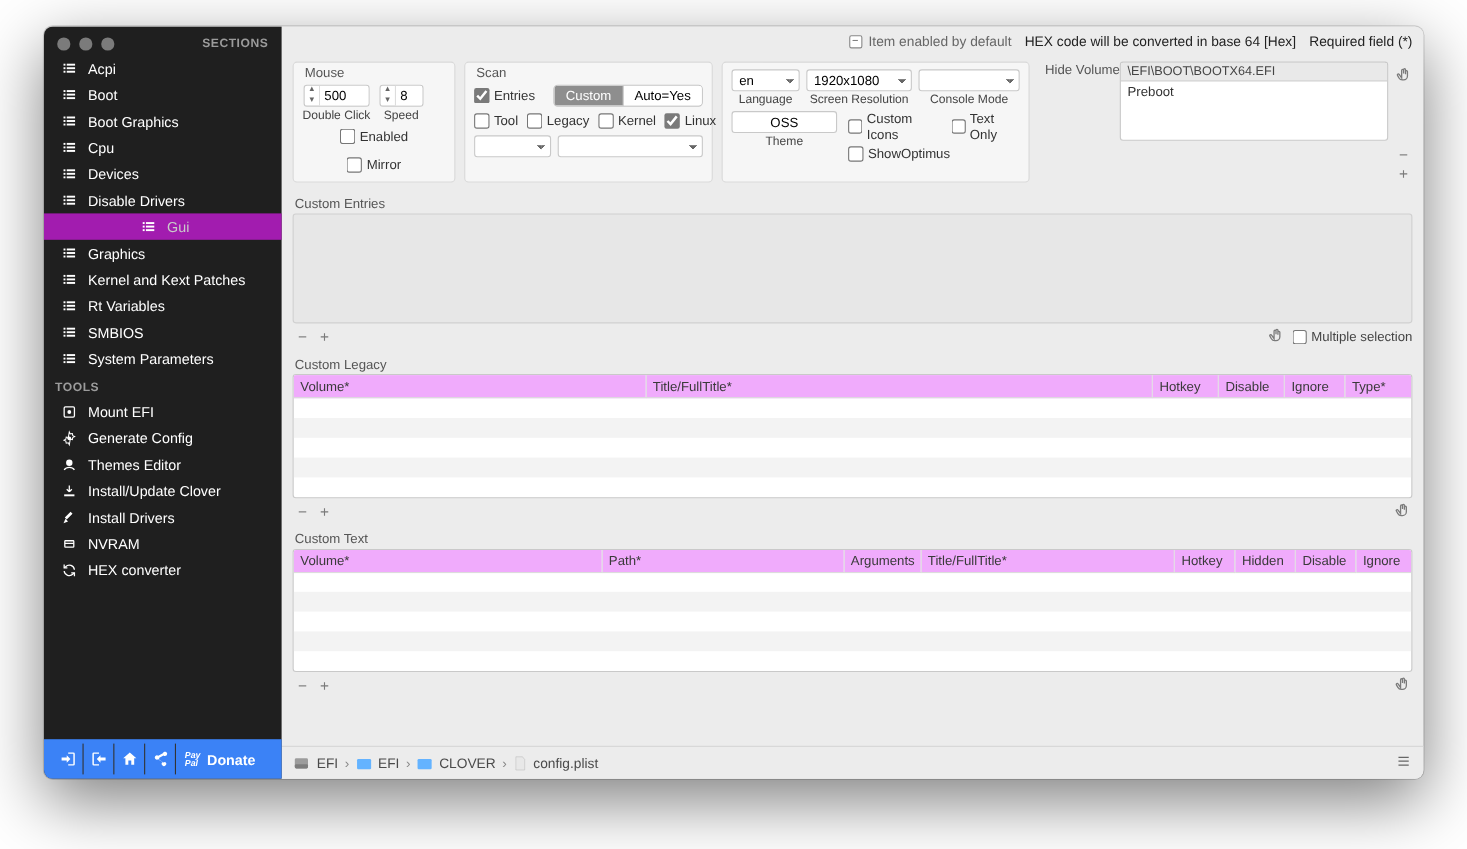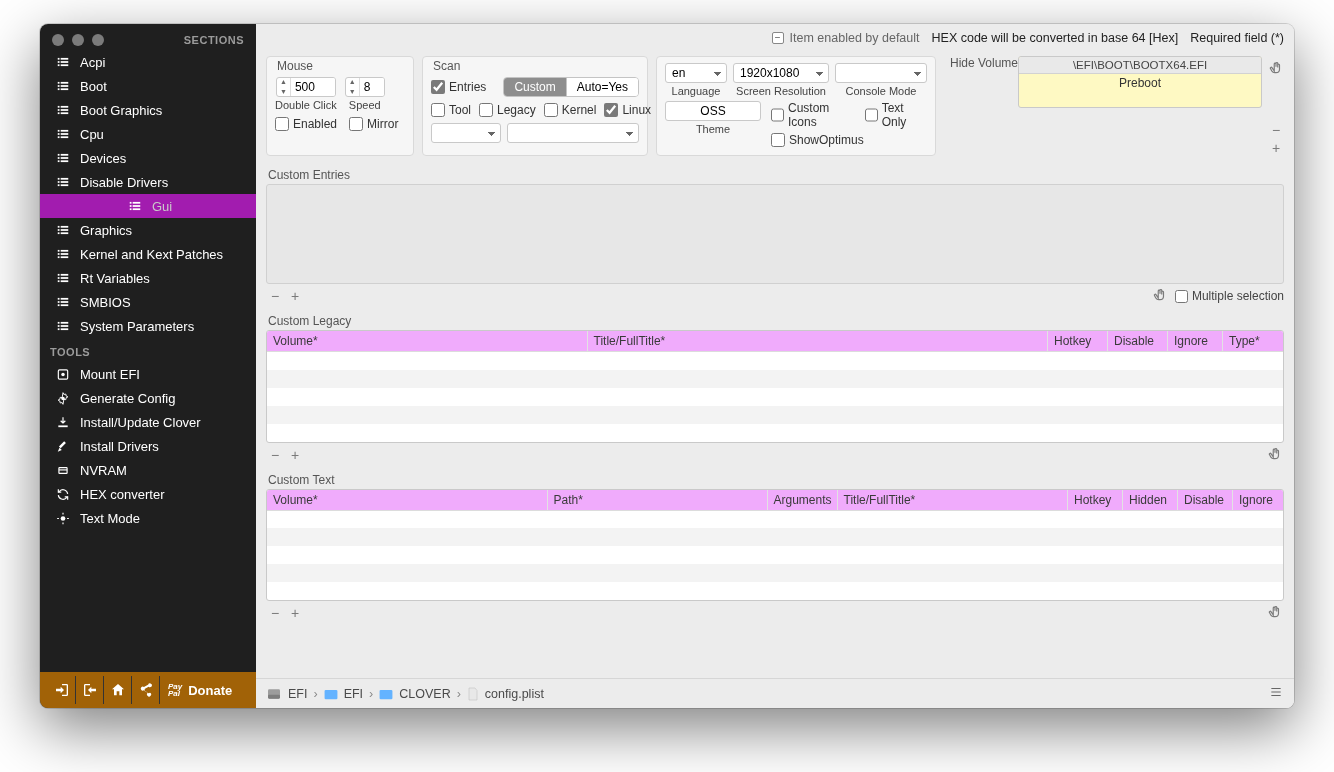--- a/index.html
+++ b/index.html
@@ -45,21 +45,21 @@
     height:24px; padding:0 12px 0 16px;
     color:#fff; cursor:pointer; font-size:13px;
   }
   .nav-item.selected { background:#a21caf; color:#ddd;justify-content:center; }
   .nav-item.selected .label { color:#c9c9c9; }
   .nav-item .icon { width:14px; height:14px; display:flex; align-items:center; justify-content:center; color:#fff; }
   .nav-item .icon svg { width:14px; height:14px; }
   .tool-item .icon svg { width:15px; height:15px; }
   .sidebar-spacer { flex:1; }
   .sidebar-footer {
-    height:36px; background:#a16207; display:flex; align-items:center;
+    height:36px; background:#3b82f6; display:flex; align-items:center;
     padding:0 8px; gap:0;
   }
   .sidebar-footer .fbtn {
     width:28px; height:28px; display:flex; align-items:center; justify-content:center;
     color:#fff; cursor:pointer; border-right:1px solid #333;
   }
   .sidebar-footer .fbtn:last-of-type { border-right:none; }
   .sidebar-footer .donate {
     display:flex; align-items:center; gap:6px; padding:0 8px; color:#fff;
     font-weight:600; font-size:13px;
@@ -112,22 +112,22 @@
     background-repeat: no-repeat;
   }
   .select.empty { color:#999; }
   .seg { display:inline-flex; border:1px solid #c4c4c4; border-radius:4px; overflow:hidden; height:20px; background:#fff;}
   .seg button { border:none; padding:0 10px; font-size:12px; background:#fff; cursor:pointer; }
   .seg button.active { background:#8e8e8e; color:#fff; }
   .seg button:not(:last-child){ border-right:1px solid #c4c4c4; }
   .textin { height:20px; border:1px solid #c9c9c9; border-radius:3px; background:#fff; font-size:12px; padding:0 0; }
 
   .hide-list {
-    border:1px solid #c9c9c9; border-radius:3px; background:#fef9c3;
-    height:52px; overflow:auto;text-align:center;
+    border:1px solid #c9c9c9; border-radius:3px; background:#ffffff;
+    height:72px; overflow:auto;
   }
   .hide-list .hdr { background:#e9e9e9; border-bottom:1px solid #d2d2d2; padding:2px 6px; font-size:11.5px; color:#444; }
   .hide-list .row { padding:2px 6px; font-size:12px; }
   .side-icons { display:flex; flex-direction:column; gap:2px; align-items:center; padding:4px 0 0 4px; }
   .side-icons .ic { width:16px; height:16px; color:#7a7a7a; cursor:pointer; display:flex; align-items:center; justify-content:center; font-size:14px; }
 
   
   .section-block { padding:4px 10px 2px; }
   .sec-label { font-size:12px; color:#555; margin:2px 0 2px 2px; }
   .big-placeholder {
@@ -354,20 +354,29 @@
             <svg viewBox="0 0 24 24" fill="currentColor">
               <circle cx="12" cy="12" r="3"></circle>
               <path d="M12 2l1.5 3 3.3-.6.6 3.3 3 1.5-3 1.5-.6 3.3-3.3-.6L12 22l-1.5-3-3.3.6-.6-3.3-3-1.5 3-1.5.6-3.3 3.3.6z" fill="none" stroke="currentColor" stroke-width="1.6"></path>
             </svg>
           </span>
           <span class="label">Generate Config</span>
         </li>
         <li class="nav-item tool-item">
           <span class="icon">
             <svg viewBox="0 0 24 24" fill="currentColor">
+              <circle cx="12" cy="9" r="5"></circle>
+              <path d="M4 20c2-3 5-4 8-4s6 1 8 4" fill="none" stroke="currentColor" stroke-width="2"></path>
+            </svg>
+          </span>
+          <span class="label">Themes Editor</span>
+        </li>
+        <li class="nav-item tool-item">
+          <span class="icon">
+            <svg viewBox="0 0 24 24" fill="currentColor">
               <path d="M12 3v10m0 0l-4-4m4 4l4-4" stroke="currentColor" stroke-width="2" fill="none"></path>
               <rect x="4" y="17" width="16" height="3"></rect>
             </svg>
           </span>
           <span class="label">Install/Update Clover</span>
         </li>
         <li class="nav-item tool-item">
           <span class="icon">
             <svg viewBox="0 0 24 24" fill="currentColor">
               <path d="M14 3l-9 9 3 3 9-9-3-3zM3 21l3-7 4 4-7 3z"></path>
@@ -387,29 +396,20 @@
         <li class="nav-item tool-item">
           <span class="icon">
             <svg viewBox="0 0 24 24" fill="none" stroke="currentColor" stroke-width="2">
               <path d="M20 11A8 8 0 006.3 6.3L4 8"></path>
               <path d="M4 13a8 8 0 0013.7 4.7L20 16"></path>
               <polyline points="4 3 4 8 9 8"></polyline>
               <polyline points="20 21 20 16 15 16"></polyline>
             </svg>
           </span>
           <span class="label">HEX converter</span>
-        </li>
-        <li class="nav-item tool-item">
-          <span class="icon">
-            <svg viewBox="0 0 24 24" fill="currentColor">
-              <circle cx="12" cy="12" r="4"></circle>
-              <path d="M2 12h3m14 0h3M12 2v3m0 14v3" stroke="currentColor" stroke-width="2"></path>
-            </svg>
-          </span>
-          <span class="label">Text Mode</span>
         </li>
       </ul>
     <div class="sidebar-spacer"></div>
     <div class="sidebar-footer">
       <div class="fbtn">
           <svg viewBox="0 0 24 24" width="16" height="16" fill="currentColor">
             <path d="M10 17l5-5-5-5v3H3v4h7v3zm9-14H12v2h7v14h-7v2h7a2 2 0 002-2V5a2 2 0 00-2-2z"></path>
           </svg>
         </div>
       <div class="fbtn">
@@ -466,21 +466,21 @@
             <div class="stepper sm">
               <div class="arrows">
                   <span>▲</span>
                   <span>▼</span>
                 </div>
               <input value="8" style="">
             </div>
             <div class="field-label">Speed</div>
           </div>
         </div>
-        <div class="field-row" style="margin-top:6px; gap:12px;">
+        <div class="field-row" style="margin-top:6px; gap:12px;flex-direction:column;">
           <label class="chk">
               <input type="checkbox" style="">
               <span>Enabled</span>
             </label>
           <label class="chk">
               <input type="checkbox" style="">
               <span>Mirror</span>
             </label>
         </div>
       </div>

